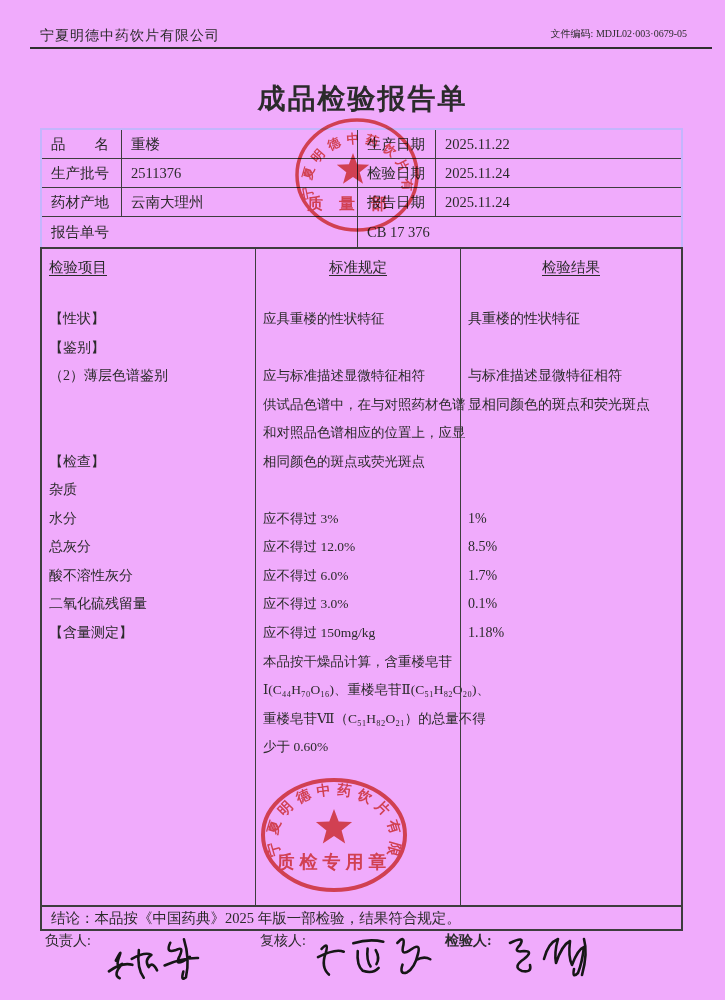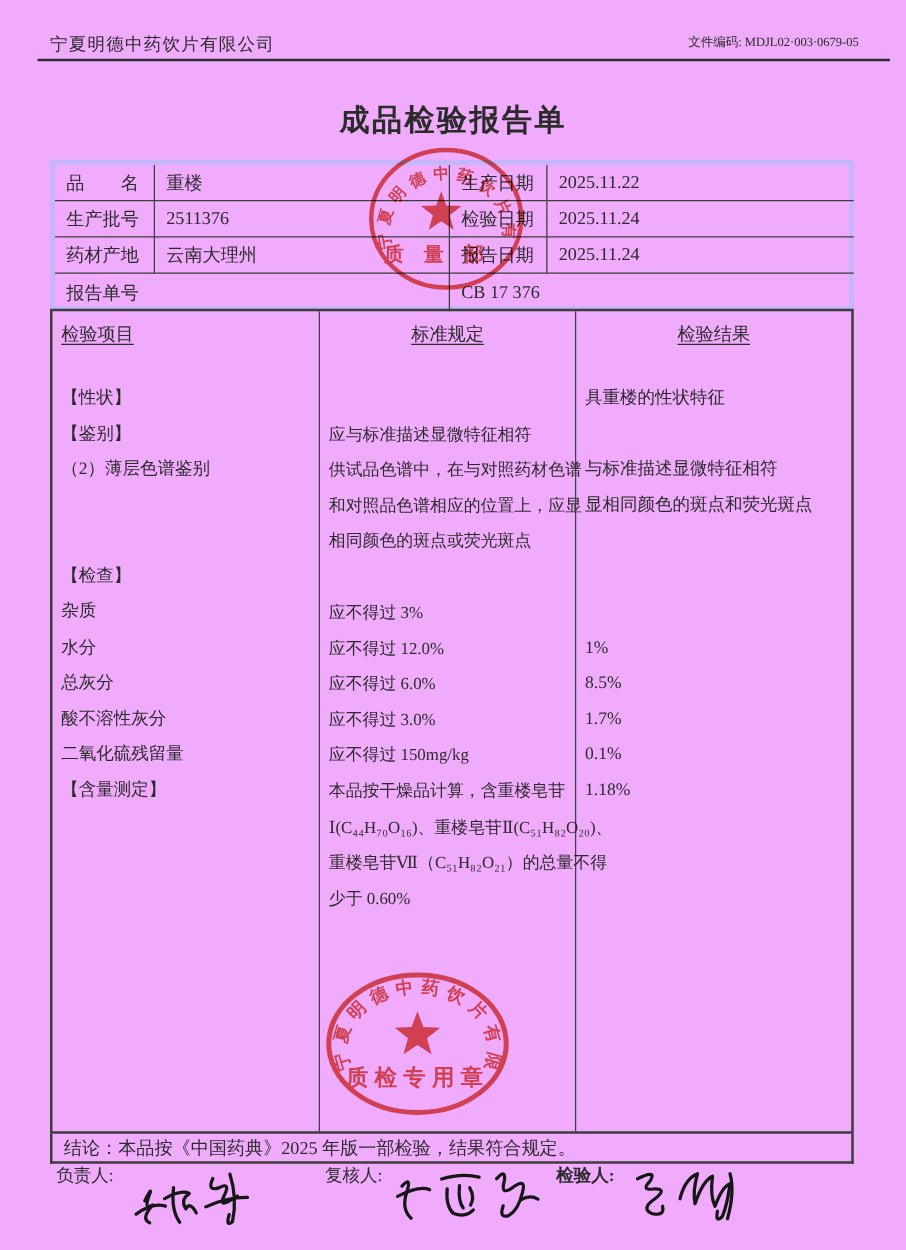--- a/index.html
+++ b/index.html
@@ -7,26 +7,26 @@
   body { font-family: "Liberation Serif", "DejaVu Serif", serif; color:#2b2b2b; }
   #page { position:relative; width:725px; height:1000px; background:#f0abfc; overflow:hidden; }
 
   
   .hdr-company { position:absolute; left:40px; top:27px; font-size:14px; letter-spacing:1px; }
   .hdr-code    { position:absolute; right:38px; top:27px; font-size:10px; }
   .hdr-rule    { position:absolute; left:30px; top:47px; width:682px; border-top:2px solid #2f2f2f; }
 
   
   .title { position:absolute; left:0; top:80px; width:100%; text-align:center;
-           font-size:24px; font-weight:bold; letter-spacing:2px; }
+           font-size:28px; font-weight:bold; letter-spacing:2px; }
 
   
   .info-table { position:absolute; left:40px; top:128px; width:643px; height:121px;
                 display:grid; grid-template-columns:80px 236px 78px 245px;
-                grid-template-rows:29px 29px 29px 30px; border:4px solid #c4b5fd; background:transparent; }
+                grid-template-rows:29px 29px 29px 30px; border:2px solid #c4b5fd; background:transparent; }
   .icell { border-right:1.5px solid #3d3d3d; border-bottom:1.5px solid #3d3d3d;
            display:flex; align-items:center; padding-left:9px; font-size:14.5px; white-space:nowrap; }
   .icell.noR { border-right:none; }
   .icell.noB { border-bottom:none; }
   .icell.span2 { grid-column: span 2; }
 
   
   .main-table { position:absolute; left:40px; top:247px; width:643px; height:660px;
                 display:grid; grid-template-columns:213px 205px 221px; border:2px solid #3d3d3d; }
   .mcol { position:relative; }
@@ -109,20 +109,21 @@
           <div class="line">二氧化硫残留量</div>
           <div class="line">【含量测定】</div>
           <div class="line"></div>
           <div class="line"></div>
           <div class="line"></div>
         </div>
     </div>
     <div class="mcol">
       <div class="col-head head-center"><span>标准规定</span></div>
       <div class="lines std">
+          <div class="line">应具重楼的性状特征</div>
           <div class="line"></div>
           <div class="line">应与标准描述显微特征相符</div>
           <div class="line">供试品色谱中，在与对照药材色谱</div>
           <div class="line">和对照品色谱相应的位置上，应显</div>
           <div class="line">相同颜色的斑点或荧光斑点</div>
           <div class="line"></div>
           <div class="line">应不得过 3%</div>
           <div class="line">应不得过 12.0%</div>
           <div class="line">应不得过 6.0%</div>
           <div class="line">应不得过 3.0%</div>

